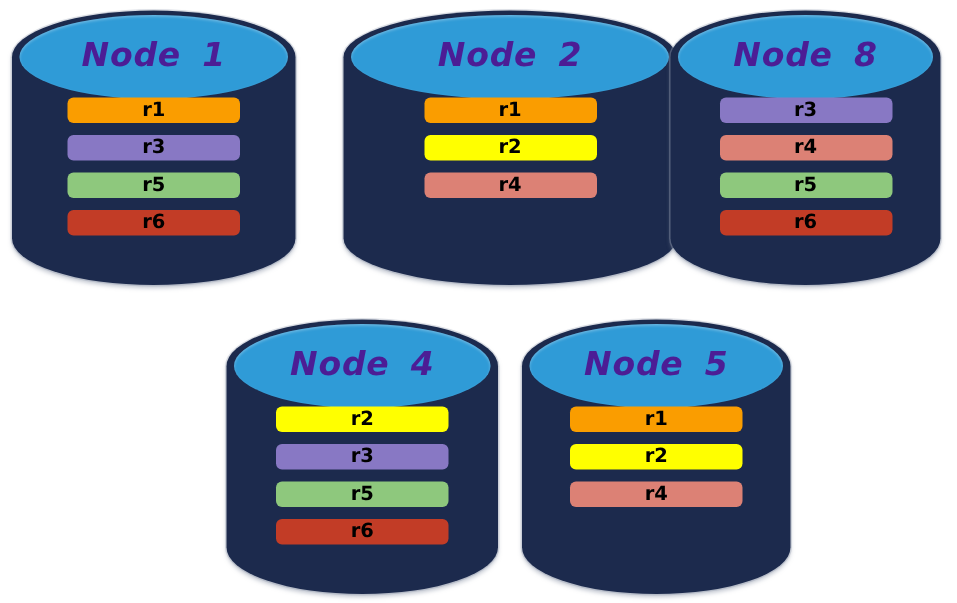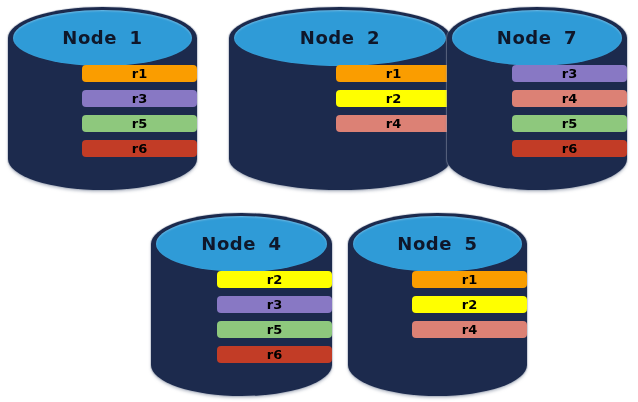--- a/index.html
+++ b/index.html
@@ -33,35 +33,36 @@
     top: 3px;
     height: 56px;
     border-radius: 50%;
     background: #2F9BD7;
     display: flex;
     align-items: center;
     justify-content: center;
     box-shadow: inset 0 1px 2px rgba(255,255,255,0.3);
   }
   .node-label {
-    color: #0f172a;
+    color: #4c1d95;
     font-weight: bold;
-    font-size: 18px;
+    font-size: 22px;
     letter-spacing: 0.5px;
     word-spacing: 6px;
     padding-bottom: 2px;
+    font-style: italic;
   }
   .bars {
     position: absolute;
     left: 0;
     right: 0;
     top: 58px;
     display: flex;
     flex-direction: column;
-    align-items: flex-end;
+    align-items: center;
     gap: 8px;
   }
   .bar {
     width: 115px;
     height: 17px;
     border-radius: 4px;
     display: flex;
     align-items: center;
     justify-content: center;
     font-size: 13px;
@@ -100,21 +101,21 @@
       </div>
       <div class="bars">
         <div class="bar" style="background: rgb(250, 157, 0);">r1</div>
         <div class="bar" style="background: rgb(255, 255, 0);">r2</div>
         <div class="bar" style="background: rgb(220, 129, 117);">r4</div>
       </div>
     </div>
     <div class="cylinder pos-2">
       <div class="cyl-body"></div>
       <div class="cyl-top">
-        <span class="node-label">Node 7</span>
+        <span class="node-label">Node 8</span>
       </div>
       <div class="bars">
         <div class="bar" style="background: rgb(136, 120, 196);">r3</div>
         <div class="bar" style="background: rgb(220, 129, 117);">r4</div>
         <div class="bar" style="background: rgb(142, 200, 125);">r5</div>
         <div class="bar" style="background: rgb(194, 60, 38);">r6</div>
       </div>
     </div>
     <div class="cylinder pos-3">
       <div class="cyl-body"></div>

